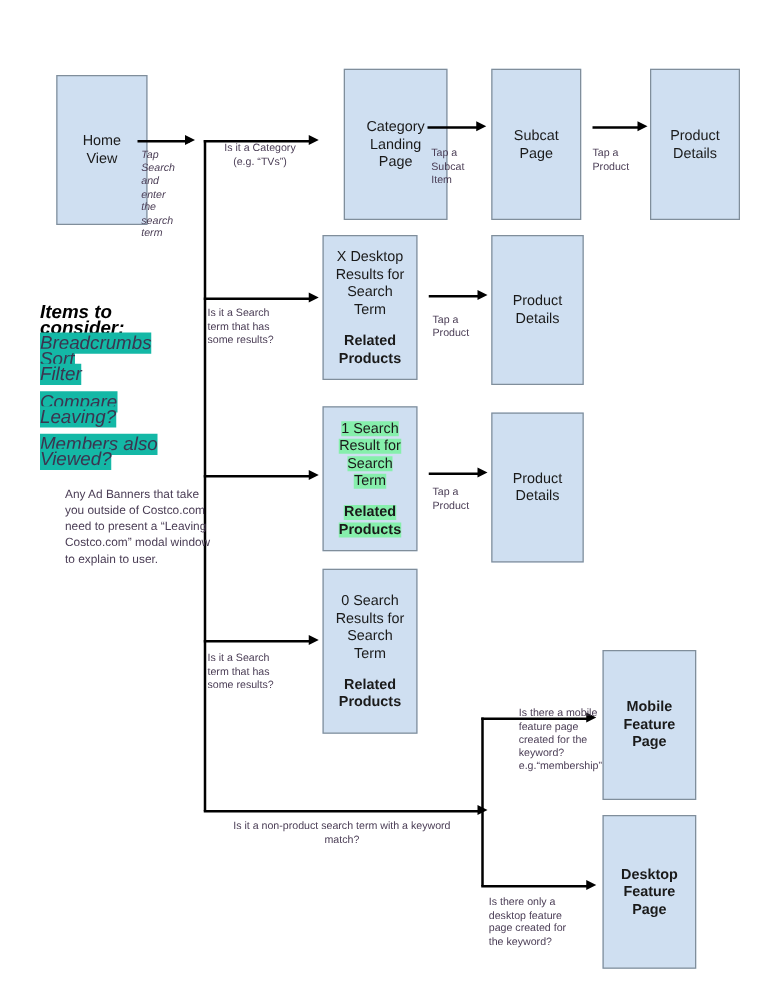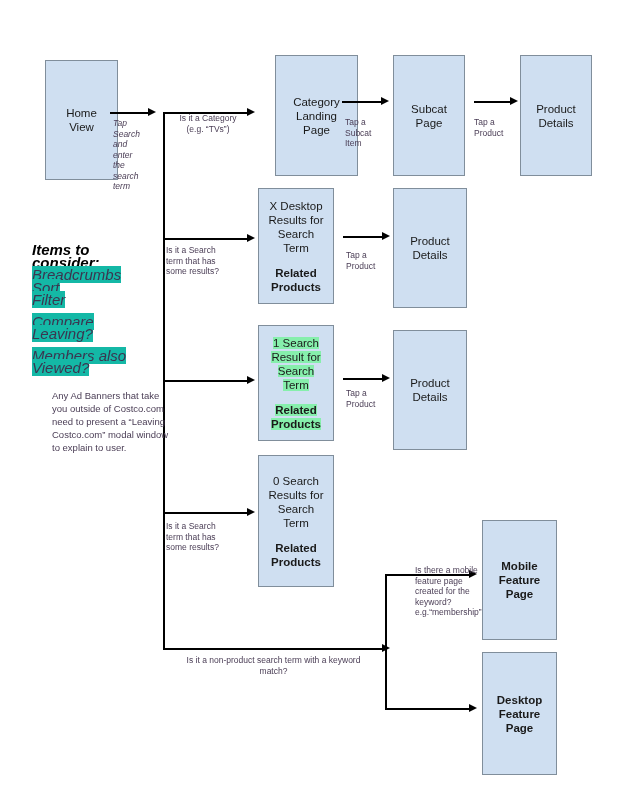--- a/index.html
+++ b/index.html
@@ -226,20 +226,24 @@
 
   <div class="elabel c" style="left:160px;top:655px;width:227px;white-space:pre-line;">Is it a non-product search term with a keyword
 match?</div>
 
   <div class="elabel" style="left:391px;top:565px;width:82px;white-space:pre-line;margin-left:24px;">Is there a mobile
 feature page
 created for the
 keyword?
 e.g.“membership”</div>
 
+  <div class="elabel" style="left:391px;top:716px;width:80px;white-space:pre-line;">Is there only a
+desktop feature
+page created for
+the keyword?</div>
 
   <div class="note" style="left:32px;top:244px;width:120px;">
     <div class="b">Items to consider:</div>
     <div><span class="hl">Breadcrumbs</span></div>
     <div><span class="hl">Sort</span></div>
     <div><span class="hl">Filter</span></div>
     <div style="height:9px;"></div>
     <div><span class="hl">Compare Leaving?</span></div>
     <div style="height:9px;"></div>
     <div><span class="hl">Members also</span></div>

